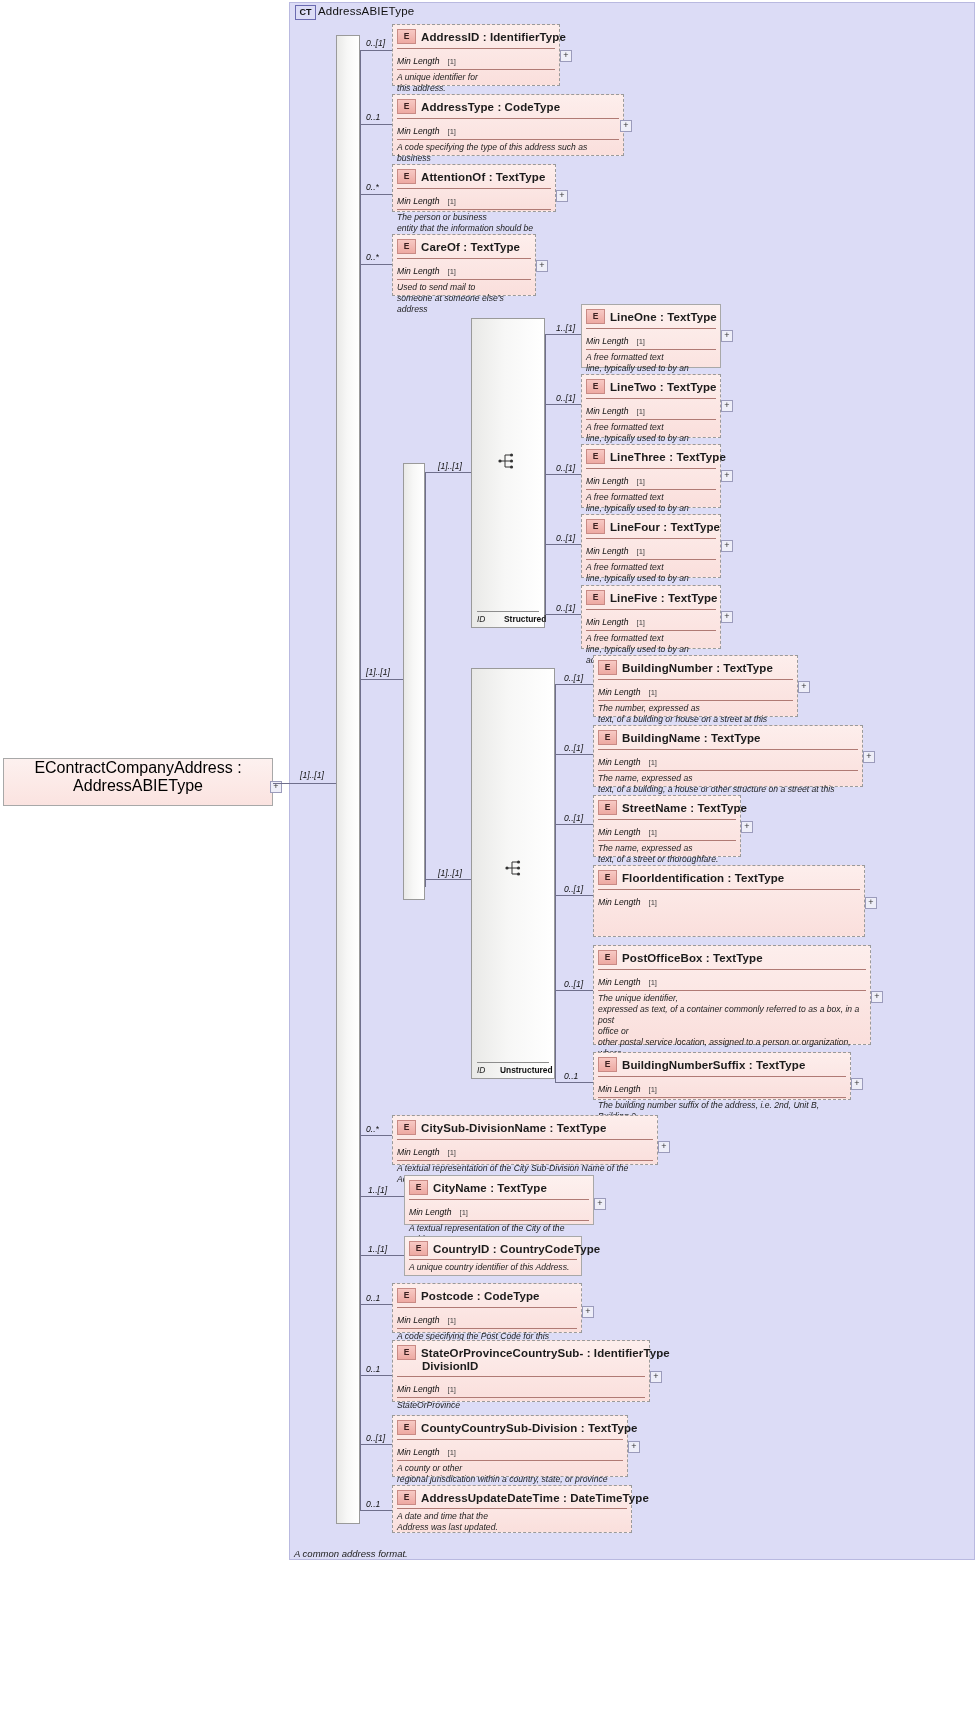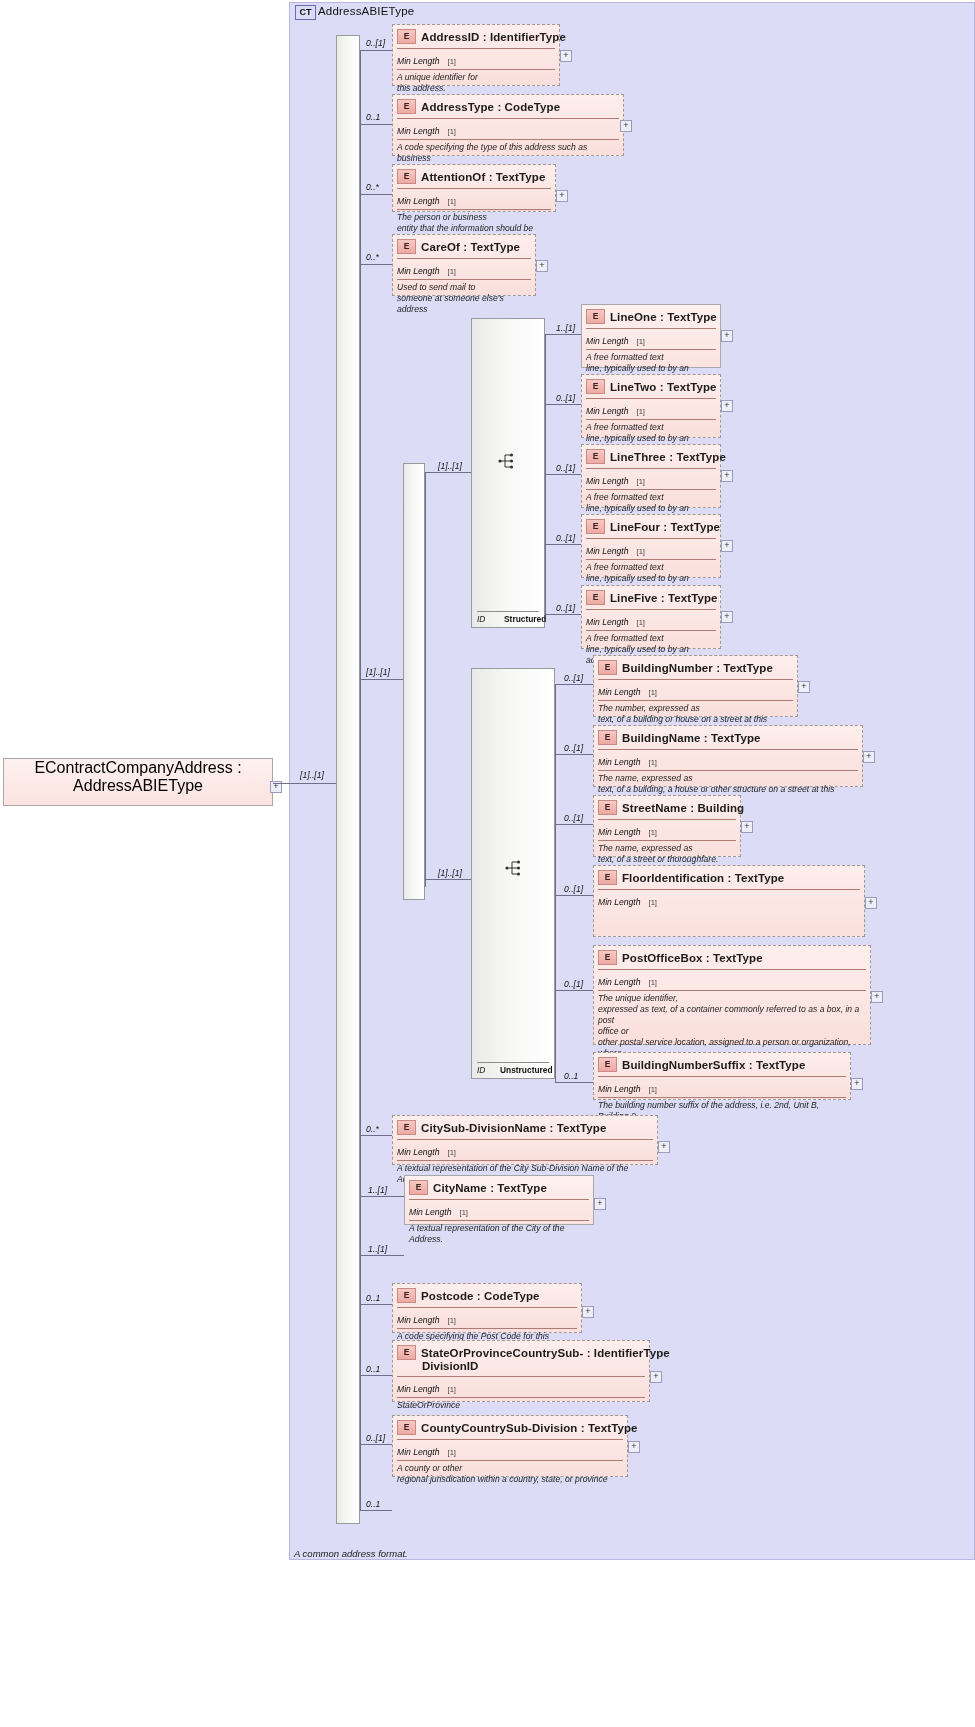--- a/index.html
+++ b/index.html
@@ -299,21 +299,21 @@
     </div>
     <div class="doc" style="white-space:pre-line;">The name, expressed as
 text, of a building, a house or other structure on a street at this address.</div>
   </div>
   <div class="plus" style="left:863px;top:751px;">+</div>
 
   <div class="hline" style="left:555px;top:824px;width:38px;"></div>
   <div class="card" style="left:564px;top:813px;">0..[1]</div>
   <div class="node" style="left:593px;top:795px;width:148px;height:62px;">
     <div class="hdr">
-      <span class="ebadge">E</span><span class="nm">StreetName : Building</span>
+      <span class="ebadge">E</span><span class="nm">StreetName : TextType</span>
     </div>
     <div class="facet">
       <span class="fl">Min Length</span><span class="fv">[1]</span>
     </div>
     <div class="doc" style="white-space:pre-line;">The name, expressed as
 text, of a street or thoroughfare.</div>
   </div>
   <div class="plus" style="left:741px;top:821px;">+</div>
 
   <div class="hline" style="left:555px;top:895px;width:38px;"></div>
@@ -380,20 +380,26 @@
     </div>
     <div class="facet">
       <span class="fl">Min Length</span><span class="fv">[1]</span>
     </div>
     <div class="doc" style="white-space:pre-line;">A textual representation of the City of the Address.</div>
   </div>
   <div class="plus" style="left:594px;top:1198px;">+</div>
 
   <div class="hline" style="left:360px;top:1255px;width:44px;"></div>
   <div class="card" style="left:368px;top:1244px;">1..[1]</div>
+  <div class="node req" style="left:404px;top:1236px;width:178px;height:40px;">
+    <div class="hdr">
+      <span class="ebadge">E</span><span class="nm">CountryID : CountryCodeType</span>
+    </div>
+    <div class="doc" style="white-space:pre-line;">A unique country identifier of this Address.</div>
+  </div>
 
   <div class="hline" style="left:360px;top:1304px;width:32px;"></div>
   <div class="card" style="left:366px;top:1293px;">0..1</div>
   <div class="node" style="left:392px;top:1283px;width:190px;height:50px;">
     <div class="hdr">
       <span class="ebadge">E</span><span class="nm">Postcode : CodeType</span>
     </div>
     <div class="facet">
       <span class="fl">Min Length</span><span class="fv">[1]</span>
     </div>
@@ -424,14 +430,21 @@
     <div class="facet">
       <span class="fl">Min Length</span><span class="fv">[1]</span>
     </div>
     <div class="doc" style="white-space:pre-line;">A county or other
 regional jurisdication within a country, state, or province</div>
   </div>
   <div class="plus" style="left:628px;top:1441px;">+</div>
 
   <div class="hline" style="left:360px;top:1510px;width:32px;"></div>
   <div class="card" style="left:366px;top:1499px;">0..1</div>
+  <div class="node" style="left:392px;top:1485px;width:240px;height:48px;">
+    <div class="hdr">
+      <span class="ebadge">E</span><span class="nm">AddressUpdateDateTime : DateTimeType</span>
+    </div>
+    <div class="doc" style="white-space:pre-line;">A date and time that the
+Address was last updated.</div>
+  </div>
 
 </div>
 
 </body></html>

